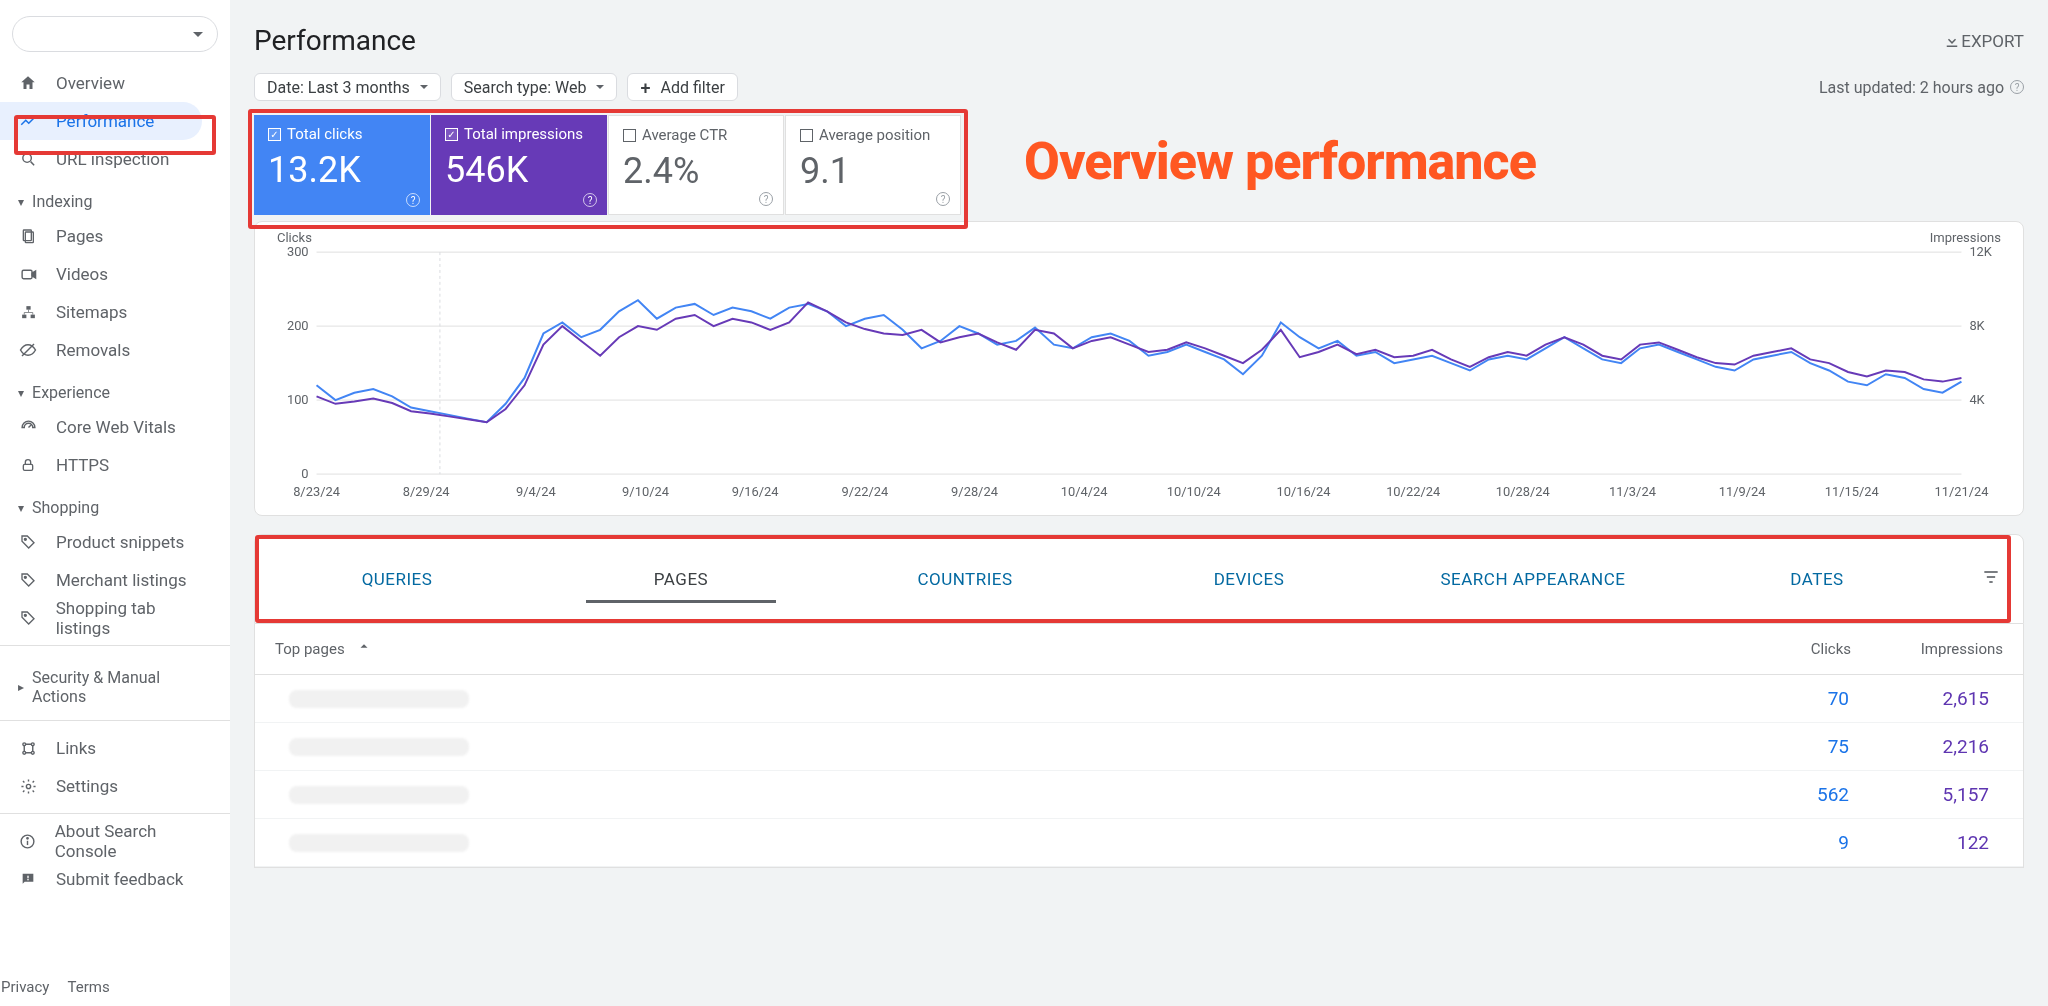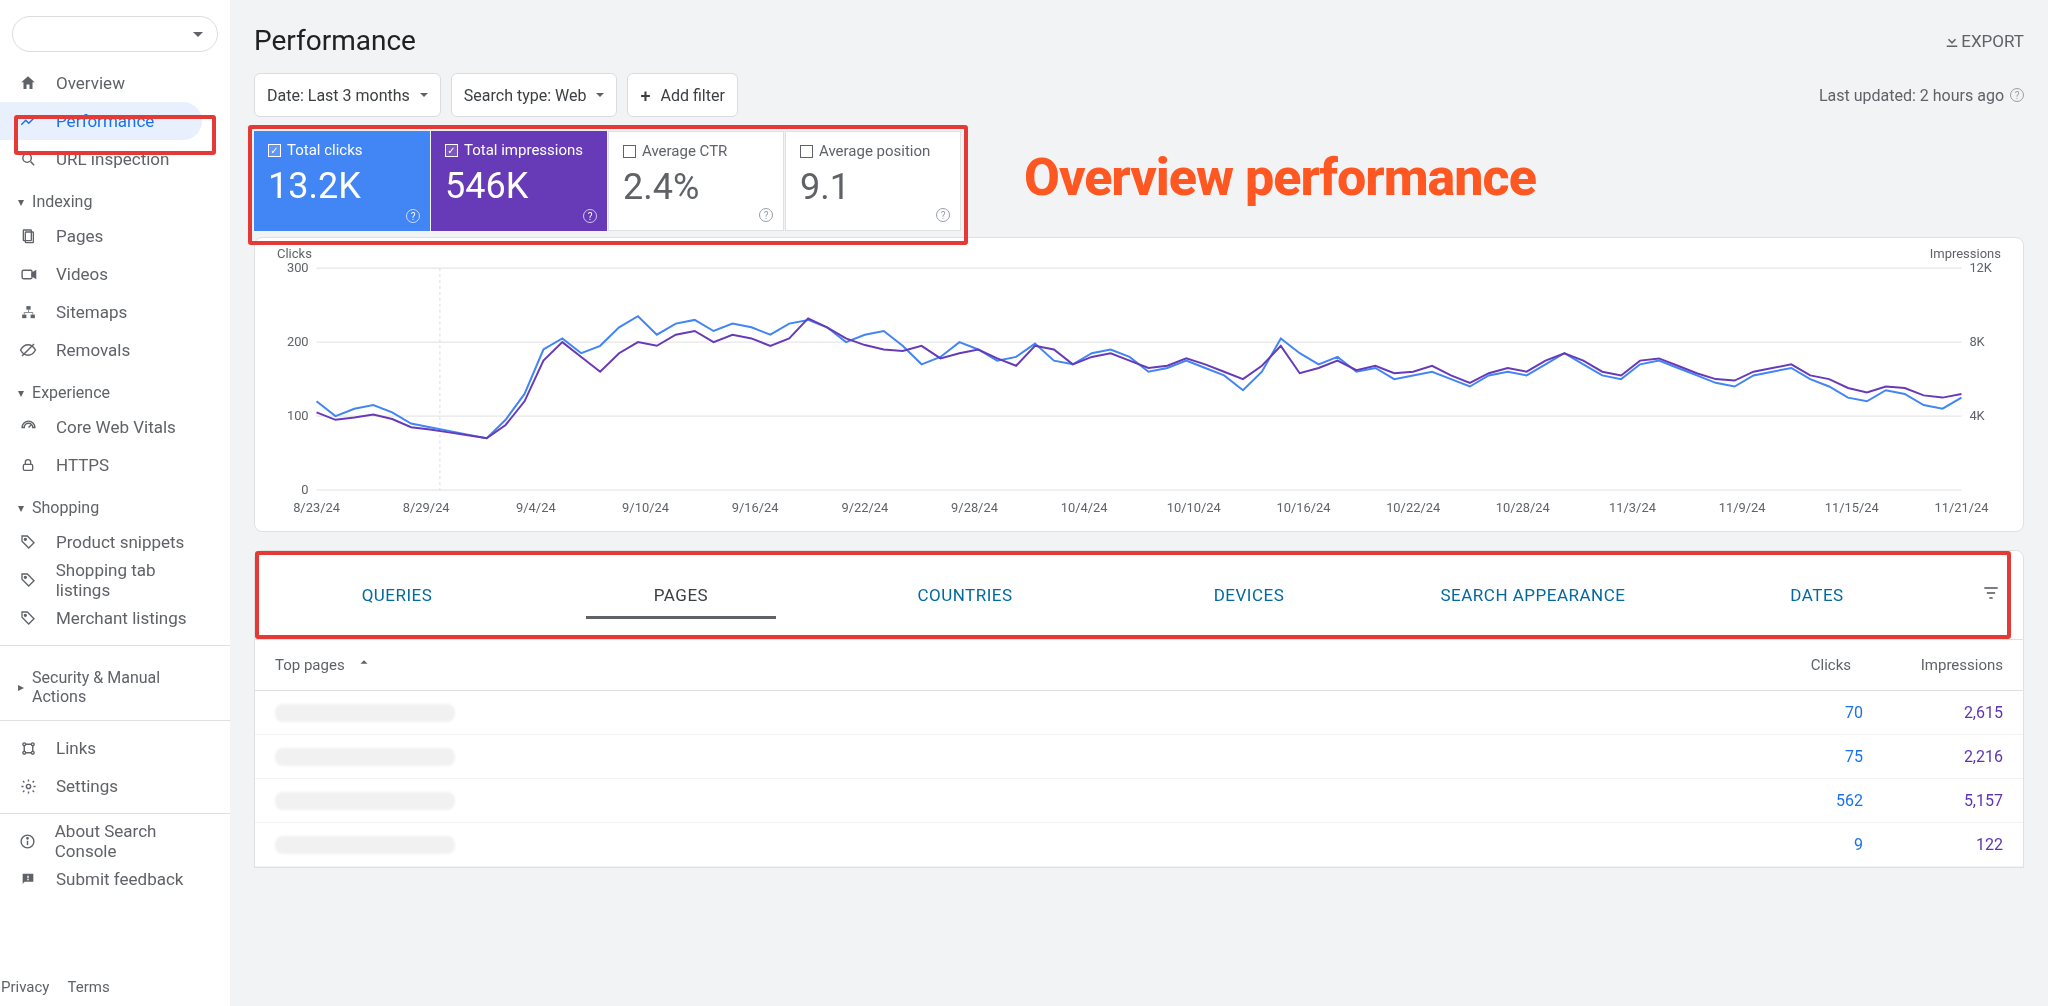--- a/index.html
+++ b/index.html
@@ -22,21 +22,21 @@
 
   .highlight-red { border: 4px solid #e53935; border-radius: 3px; }
   .sidebar-highlight { position: absolute; top: 115px; left: 14px; width: 202px; height: 40px; pointer-events: none; }
 
   
   .main { position: absolute; left: 230px; top: 0; right: 0; height: 100%; padding: 0 24px; overflow: hidden; }
   .page-title { font-size: 28px; color: #202124; padding: 24px 0 16px 0; display: flex; justify-content: space-between; align-items: center; }
   .export-btn { display: flex; align-items: center; font-size: 17px; color: #5f6368; cursor: pointer; }
 
   .filter-row { display: flex; align-items: center; gap: 10px; padding-bottom: 14px; }
-  .chip { border: 1px solid #dadce0; border-radius: 6px; background: #fff; display: flex; align-items: center; height: 44px; padding: 0 12px; font-size: 16px; color: #3c4043; cursor: pointer; gap: 10px; }
+  .chip { border: 1px solid #dadce0; border-radius: 6px; background: #fff; display: flex; align-items: center; height: 28px; padding: 0 12px; font-size: 16px; color: #3c4043; cursor: pointer; gap: 10px; }
   .chip-caret { width: 0; height: 0; border-left: 4px solid transparent; border-right: 4px solid transparent; border-top: 4px solid #5f6368; }
   .plus { font-size: 18px; font-weight: 500; }
   .last-updated { margin-left: auto; font-size: 16px; color: #5f6368; display: flex; align-items: center; gap: 6px; }
   .help-circle { width: 14px; height: 14px; border: 1.5px solid #9aa0a6; border-radius: 50%; display: inline-flex; align-items: center; justify-content: center; font-size: 10px; color: #9aa0a6; }
 
   
   .cards-wrap { position: relative; margin-bottom: 6px; }
   .cards-highlight { position: absolute; top: -6px; left: -6px; width: 720px; height: 120px; pointer-events: none; z-index: 5; }
   .cards { display: flex; gap: 1px; }
   .card { width: 176px; height: 100px; padding: 10px 14px; position: relative; background: #fff; border: 1px solid #e0e0e0; }
@@ -68,21 +68,21 @@
   .tab { flex: 1; text-align: center; font-size: 17px; color: #0369a1; letter-spacing: 0.5px; cursor: pointer; padding: 30px 0; position: relative; }
   .tab.active { color: #3c4043; }
   .tab.active::after { content: ""; position: absolute; bottom: 16px; left: 50%; transform: translateX(-50%); width: 190px; height: 3px; background: #5f6368; }
   .filter-icon-btn { padding: 28px 22px; color: #5f6368; cursor: pointer; }
 
   
   .table-wrap { background: #fff; border: 1px solid #e0e0e0; border-top: none; }
   .table-head { display: flex; align-items: center; padding: 16px 20px; font-size: 15px; color: #5f6368; border-bottom: 1px solid #e0e0e0; gap: 12px; }
   .table-head .sp { flex: 1; }
   .col-r { width: 140px; text-align: right; }
-  .trow { display: flex; align-items: center; padding: 12px 20px; font-size: 16px; border-bottom: 1px solid #f1f3f4; }
+  .trow { display: flex; align-items: center; padding: 12px 34px; font-size: 19px; border-bottom: 1px solid #f1f3f4; }
   .url-blur { width: 180px; height: 18px; background: #f1f1f1; border-radius: 8px; filter: blur(1px); }
   .clicks-v { color: #1a73e8; }
   .impr-v { color: #5e35b1; }
 </style>
 </head>
 <body>
 
 <div class="sidebar">
   <div class="property-select">
     <span class="chev-down"></span>
@@ -195,30 +195,30 @@
       </span>
       <span>Product snippets</span>
     </div>
   <div class="nav-item">
       <span class="nav-icon">
         <svg width="16" height="16" viewBox="0 0 24 24" fill="none" stroke="currentColor" stroke-width="2">
           <path d="M3 3h8l10 10-8 8L3 11V3z"></path>
           <circle cx="8" cy="8" r="1.5" fill="currentColor"></circle>
         </svg>
       </span>
-      <span>Shopping tab listings</span>
+      <span>Merchant listings</span>
     </div>
   <div class="nav-item">
       <span class="nav-icon">
         <svg width="16" height="16" viewBox="0 0 24 24" fill="none" stroke="currentColor" stroke-width="2">
           <path d="M3 3h8l10 10-8 8L3 11V3z"></path>
           <circle cx="8" cy="8" r="1.5" fill="currentColor"></circle>
         </svg>
       </span>
-      <span>Merchant listings</span>
+      <span>Shopping tab listings</span>
     </div>
 
   <hr>
   <div class="nav-section">
       <span class="nav-caret">▸</span>
       <span>Security &amp; Manual Actions</span>
     </div>
   <hr>
   <div class="nav-item">
       <span class="nav-icon">

